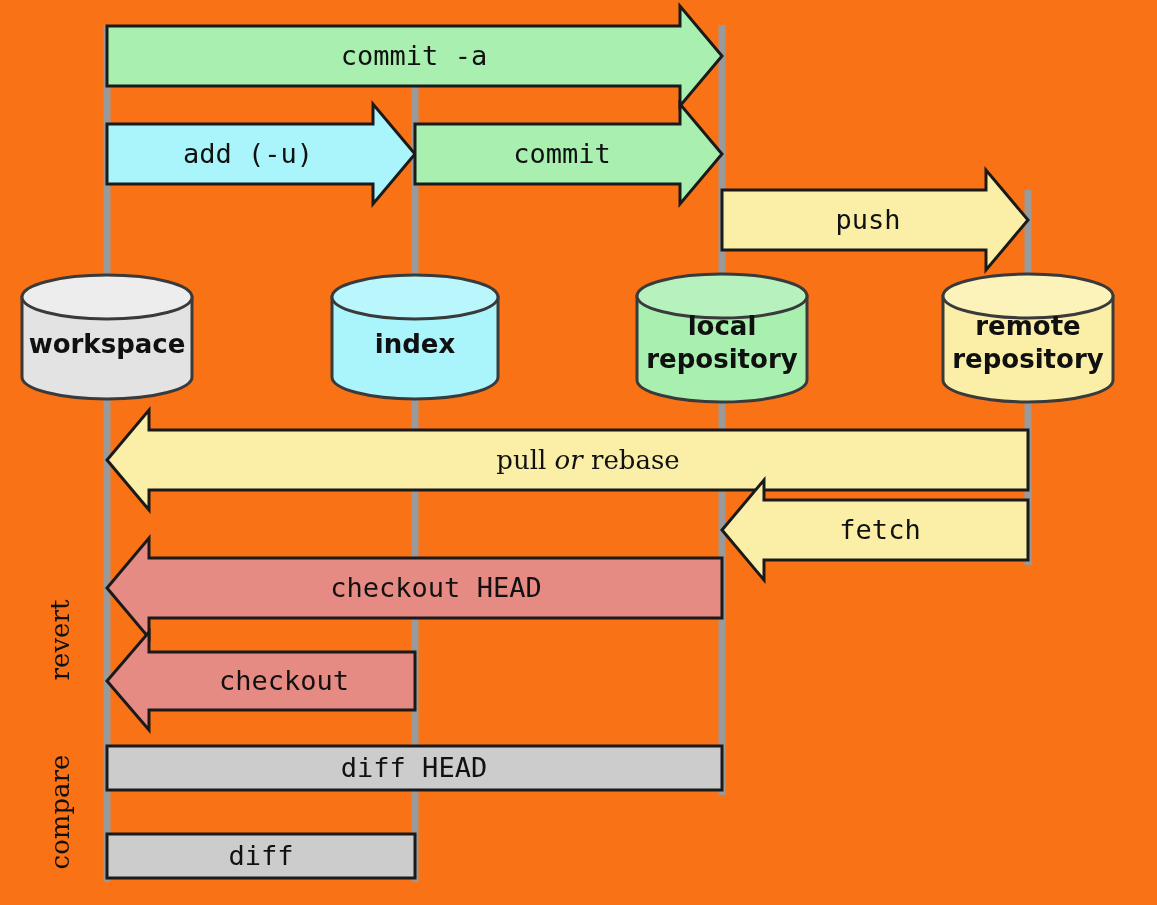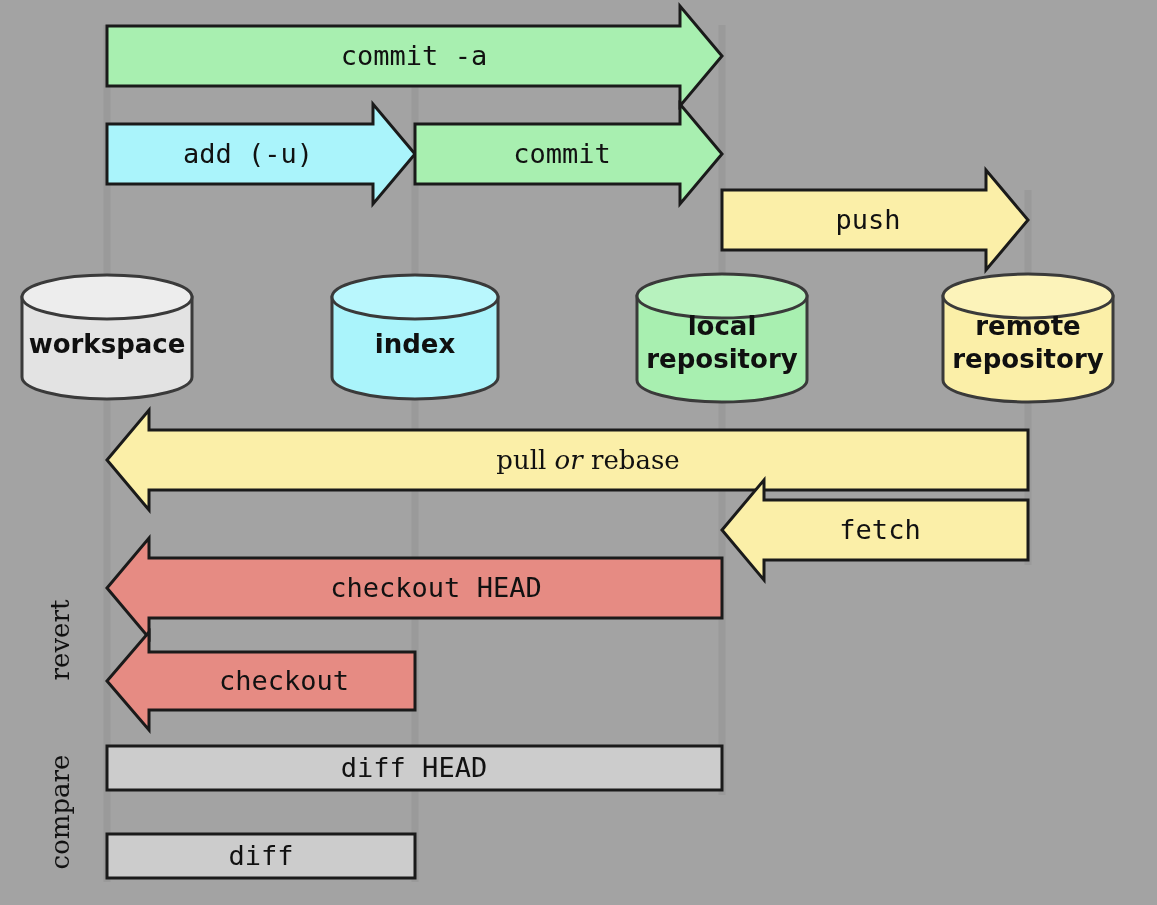--- a/index.html
+++ b/index.html
@@ -7,21 +7,21 @@
     padding: 0;
     background: #ffffff;
   }
   body {
     font-family: "Liberation Sans", sans-serif;
   }
   #stage {
     position: relative;
     width: 1157px;
     height: 905px;
-    background: #a3a3a3;
+    background: #f97316;
     overflow: hidden;
   }
   #diagram-svg {
     position: absolute;
     left: 0;
     top: 0;
     width: 1157px;
     height: 905px;
   }
   .lane-line {

